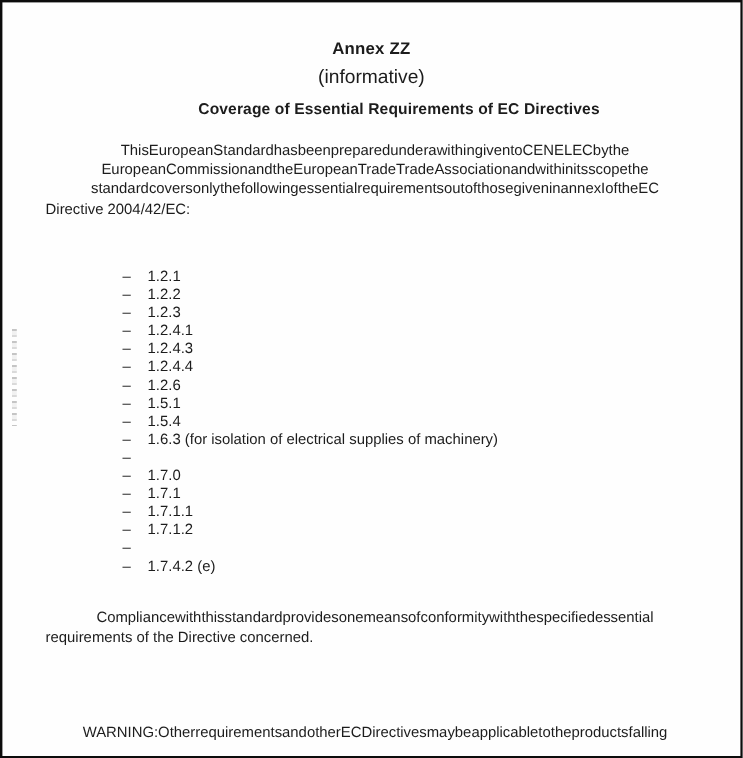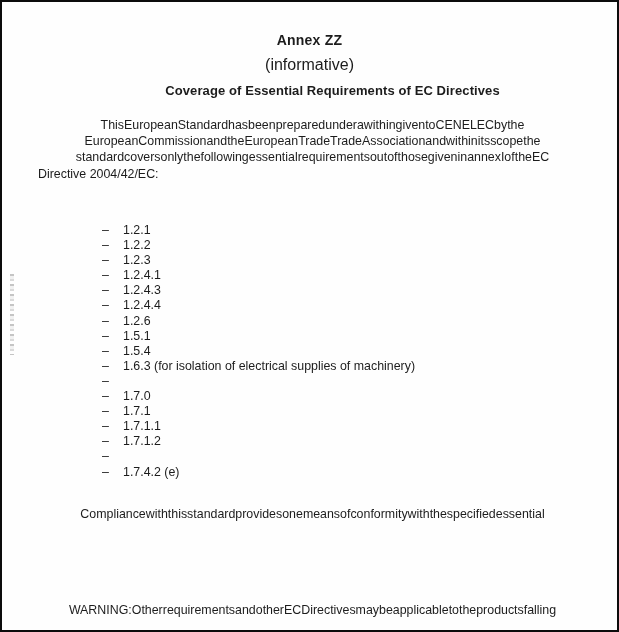--- a/index.html
+++ b/index.html
@@ -206,20 +206,21 @@
         <span>provides</span>
         <span>one</span>
         <span>means</span>
         <span>of</span>
         <span>conformity</span>
         <span>with</span>
         <span>the</span>
         <span>specified</span>
         <span>essential</span>
       </div>
+      <div class="line">requirements of the Directive concerned.</div>
     </div>
 
   <div class="para" id="warning">
       <div class="line j">
         <span>WARNING:</span>
         <span>Other</span>
         <span>requirements</span>
         <span>and</span>
         <span>other</span>
         <span>EC</span>

